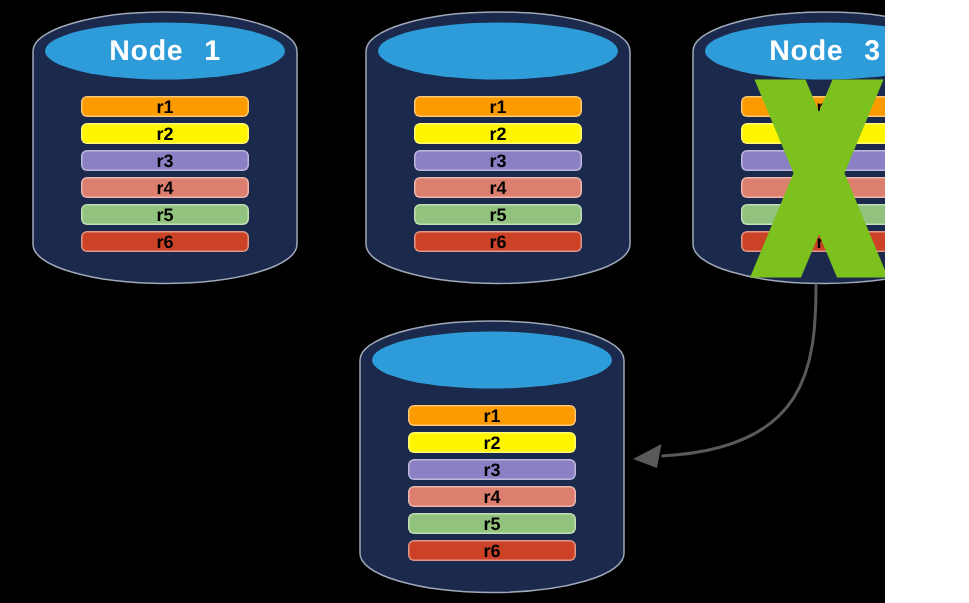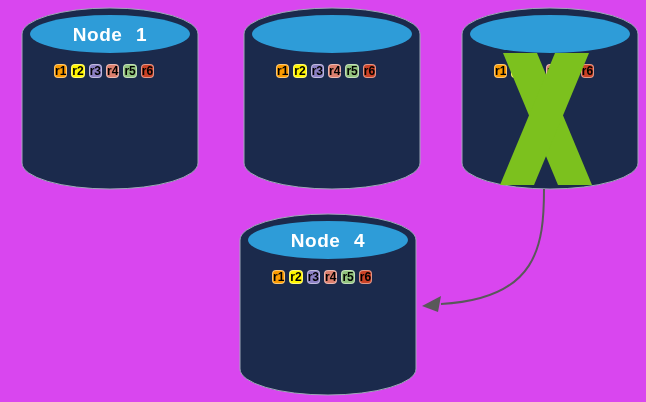--- a/index.html
+++ b/index.html
@@ -1,31 +1,31 @@
 <!DOCTYPE html>
 <html><head>
 <meta charset="utf-8">
 <style>
   html,body{margin:0;padding:0;background:#ffffff;font-family:"Liberation Sans",sans-serif;}
-  #stage{position:relative;width:646px;height:402px;background:#d946ef;overflow:hidden;}
+  #stage{position:relative;width:590px;height:402px;background:#000000;overflow:hidden;}
 
   .node{position:absolute;width:178px;height:186px;}
   .cyl{position:absolute;left:0;top:0;width:178px;height:186px;display:block;}
   .cyl-body{fill:#1B2A4C;stroke:#9FA8B8;stroke-width:1;}
   .cyl-top{fill:#2E9CD8;}
 
   .node-label{
     position:absolute;left:0;top:17px;width:178px;height:24px;
     text-align:center;color:#ffffff;font-size:19px;font-weight:700;
     letter-spacing:0.5px;word-spacing:8px;line-height:24px;
   }
 
   .rows{
     position:absolute;left:33px;top:58px;width:112px;
-    display:flex;flex-direction:row;gap:4px;
+    display:flex;flex-direction:column;gap:4px;
   }
   .row{
     height:14px;border-radius:4px;
     border:1px solid rgba(255,255,255,0.45);
     box-sizing:border-box;
     text-align:center;font-size:12px;font-weight:700;color:#000000;
     line-height:12px;
   }
 
   #overlay{position:absolute;left:0;top:0;width:646px;height:402px;pointer-events:none;}
@@ -64,36 +64,36 @@
       <div class="row" style="background-color: rgb(146, 195, 126);">r5</div>
       <div class="row" style="background-color: rgb(203, 66, 38);">r6</div>
     </div>
   </div>
 
   <div class="node" style="left:461px;top:6px">
     <svg class="cyl" viewBox="0 0 178 186">
       <path class="cyl-body" d="M1,28 A88,26 0 0 1 177,28 L177,157 A88,26 0 0 1 1,157 Z"></path>
       <ellipse class="cyl-top" cx="89" cy="28" rx="80" ry="19"></ellipse>
     </svg>
+    <div class="node-label">Node 3</div>
     <div class="rows">
       <div class="row" style="background-color: rgb(252, 155, 0);">r1</div>
       <div class="row" style="background-color: rgb(255, 245, 0);">r2</div>
       <div class="row" style="background-color: rgb(140, 128, 196);">r3</div>
       <div class="row" style="background-color: rgb(220, 127, 110);">r4</div>
       <div class="row" style="background-color: rgb(146, 195, 126);">r5</div>
       <div class="row" style="background-color: rgb(203, 66, 38);">r6</div>
     </div>
   </div>
 
   <div class="node" style="left:239px;top:212px">
     <svg class="cyl" viewBox="0 0 178 186">
       <path class="cyl-body" d="M1,28 A88,26 0 0 1 177,28 L177,157 A88,26 0 0 1 1,157 Z"></path>
       <ellipse class="cyl-top" cx="89" cy="28" rx="80" ry="19"></ellipse>
     </svg>
-    <div class="node-label">Node 4</div>
     <div class="rows">
       <div class="row" style="background-color: rgb(252, 155, 0);">r1</div>
       <div class="row" style="background-color: rgb(255, 245, 0);">r2</div>
       <div class="row" style="background-color: rgb(140, 128, 196);">r3</div>
       <div class="row" style="background-color: rgb(220, 127, 110);">r4</div>
       <div class="row" style="background-color: rgb(146, 195, 126);">r5</div>
       <div class="row" style="background-color: rgb(203, 66, 38);">r6</div>
     </div>
   </div>
 

